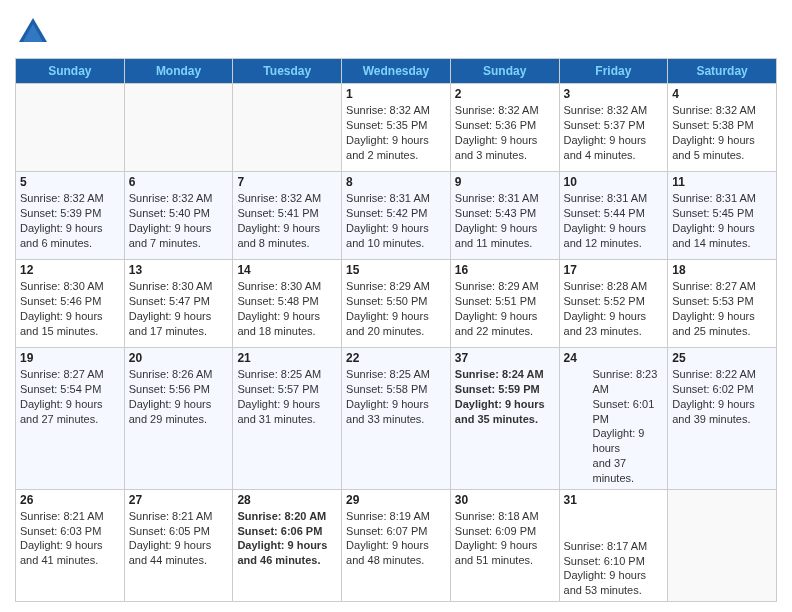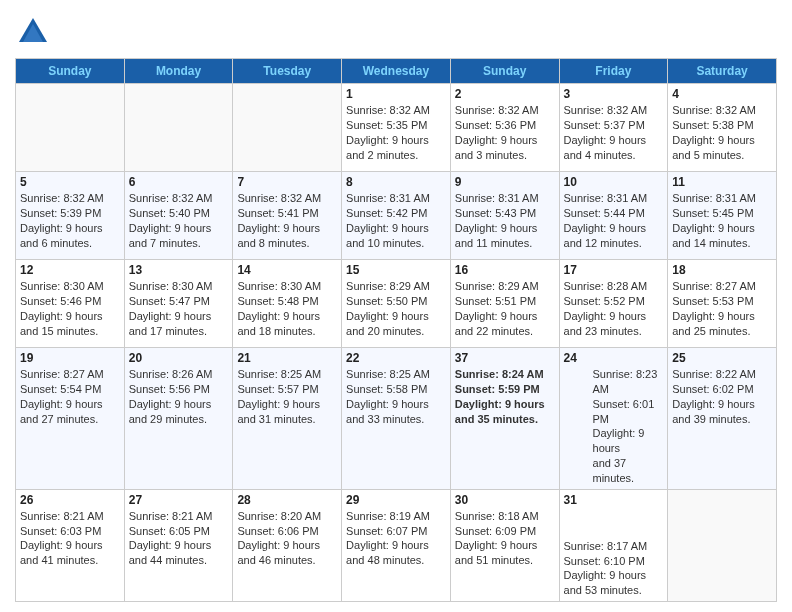--- a/index.html
+++ b/index.html
@@ -332,21 +332,21 @@
           </td>
           <td>
             <span class="day-number">27</span>
             <div class="day-info" style="white-space: pre-line;">Sunrise: 8:21 AM
 Sunset: 6:05 PM
 Daylight: 9 hours
 and 44 minutes.</div>
           </td>
           <td>
             <span class="day-number">28</span>
-            <div class="day-info" style="white-space: pre-line;">Sunrise: 8:20 AM
+            <div class="day-info" style="white-space: pre-line; font-weight: bold;">Sunrise: 8:20 AM
 Sunset: 6:06 PM
 Daylight: 9 hours
 and 46 minutes.</div>
           </td>
           <td>
             <span class="day-number">29</span>
             <div class="day-info" style="white-space: pre-line;">Sunrise: 8:19 AM
 Sunset: 6:07 PM
 Daylight: 9 hours
 and 48 minutes.</div>

